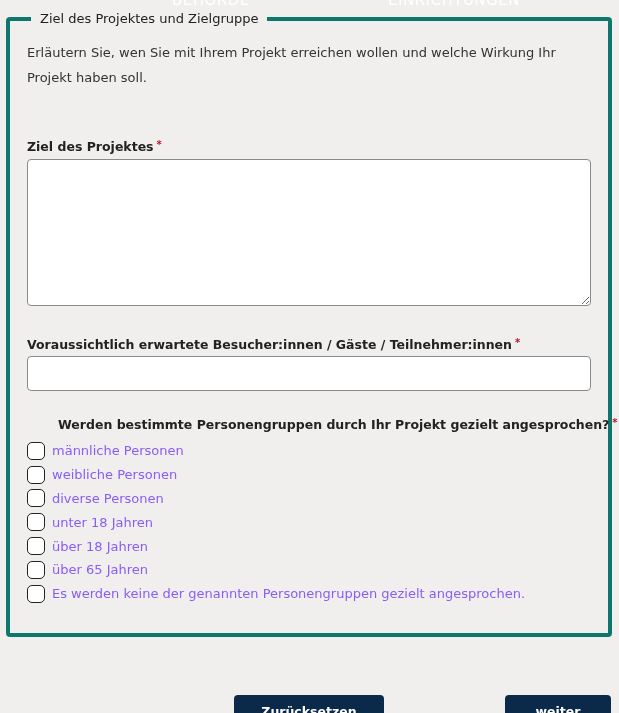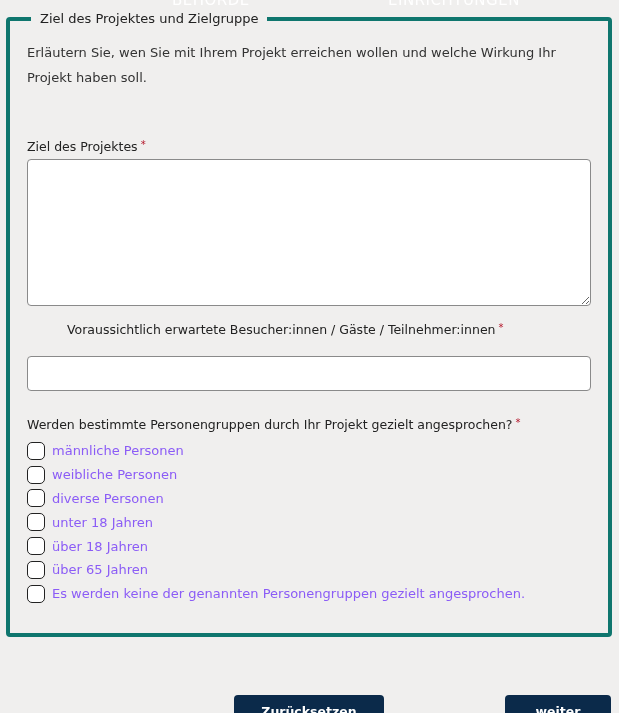--- a/index.html
+++ b/index.html
@@ -26,26 +26,26 @@
       margin-left: 21px; padding: 0 8px 0 9px;
       font-size: 13px; color: #222;
       line-height: 16px;
     }
     .intro {
       position: absolute; left: 27px; top: 41px; width: 570px;
       font-size: 13px; line-height: 24.5px; color: #333;
     }
     .label {
       position: absolute; left: 27px;
-      font-size: 12.5px; font-weight: normal; color: #222;
+      font-size: 12.5px; font-weight: bold; color: #222;
     }
     .req { color: #b3162a; font-size: 10px; vertical-align: top; margin-left: 3px; }
     .label-ziel { top: 139px; }
-    .label-besucher { top: 322px; margin-left: 40px; }
-    .label-gruppen { top: 417px; }
+    .label-besucher { top: 337px; }
+    .label-gruppen { top: 417px; margin-left: 31px; }
 
     textarea.ziel-textarea {
       position: absolute; left: 27px; top: 159px; width: 564px; height: 147px;
       background: #fff; border: 1px solid #8a8a8a; border-radius: 4px;
       resize: both; font-family: "DejaVu Sans", sans-serif; font-size: 13px;
       padding: 6px;
     }
     input.besucher-input {
       position: absolute; left: 27px; top: 356px; width: 564px; height: 35px;
       background: #fff; border: 1px solid #8a8a8a; border-radius: 4px;

